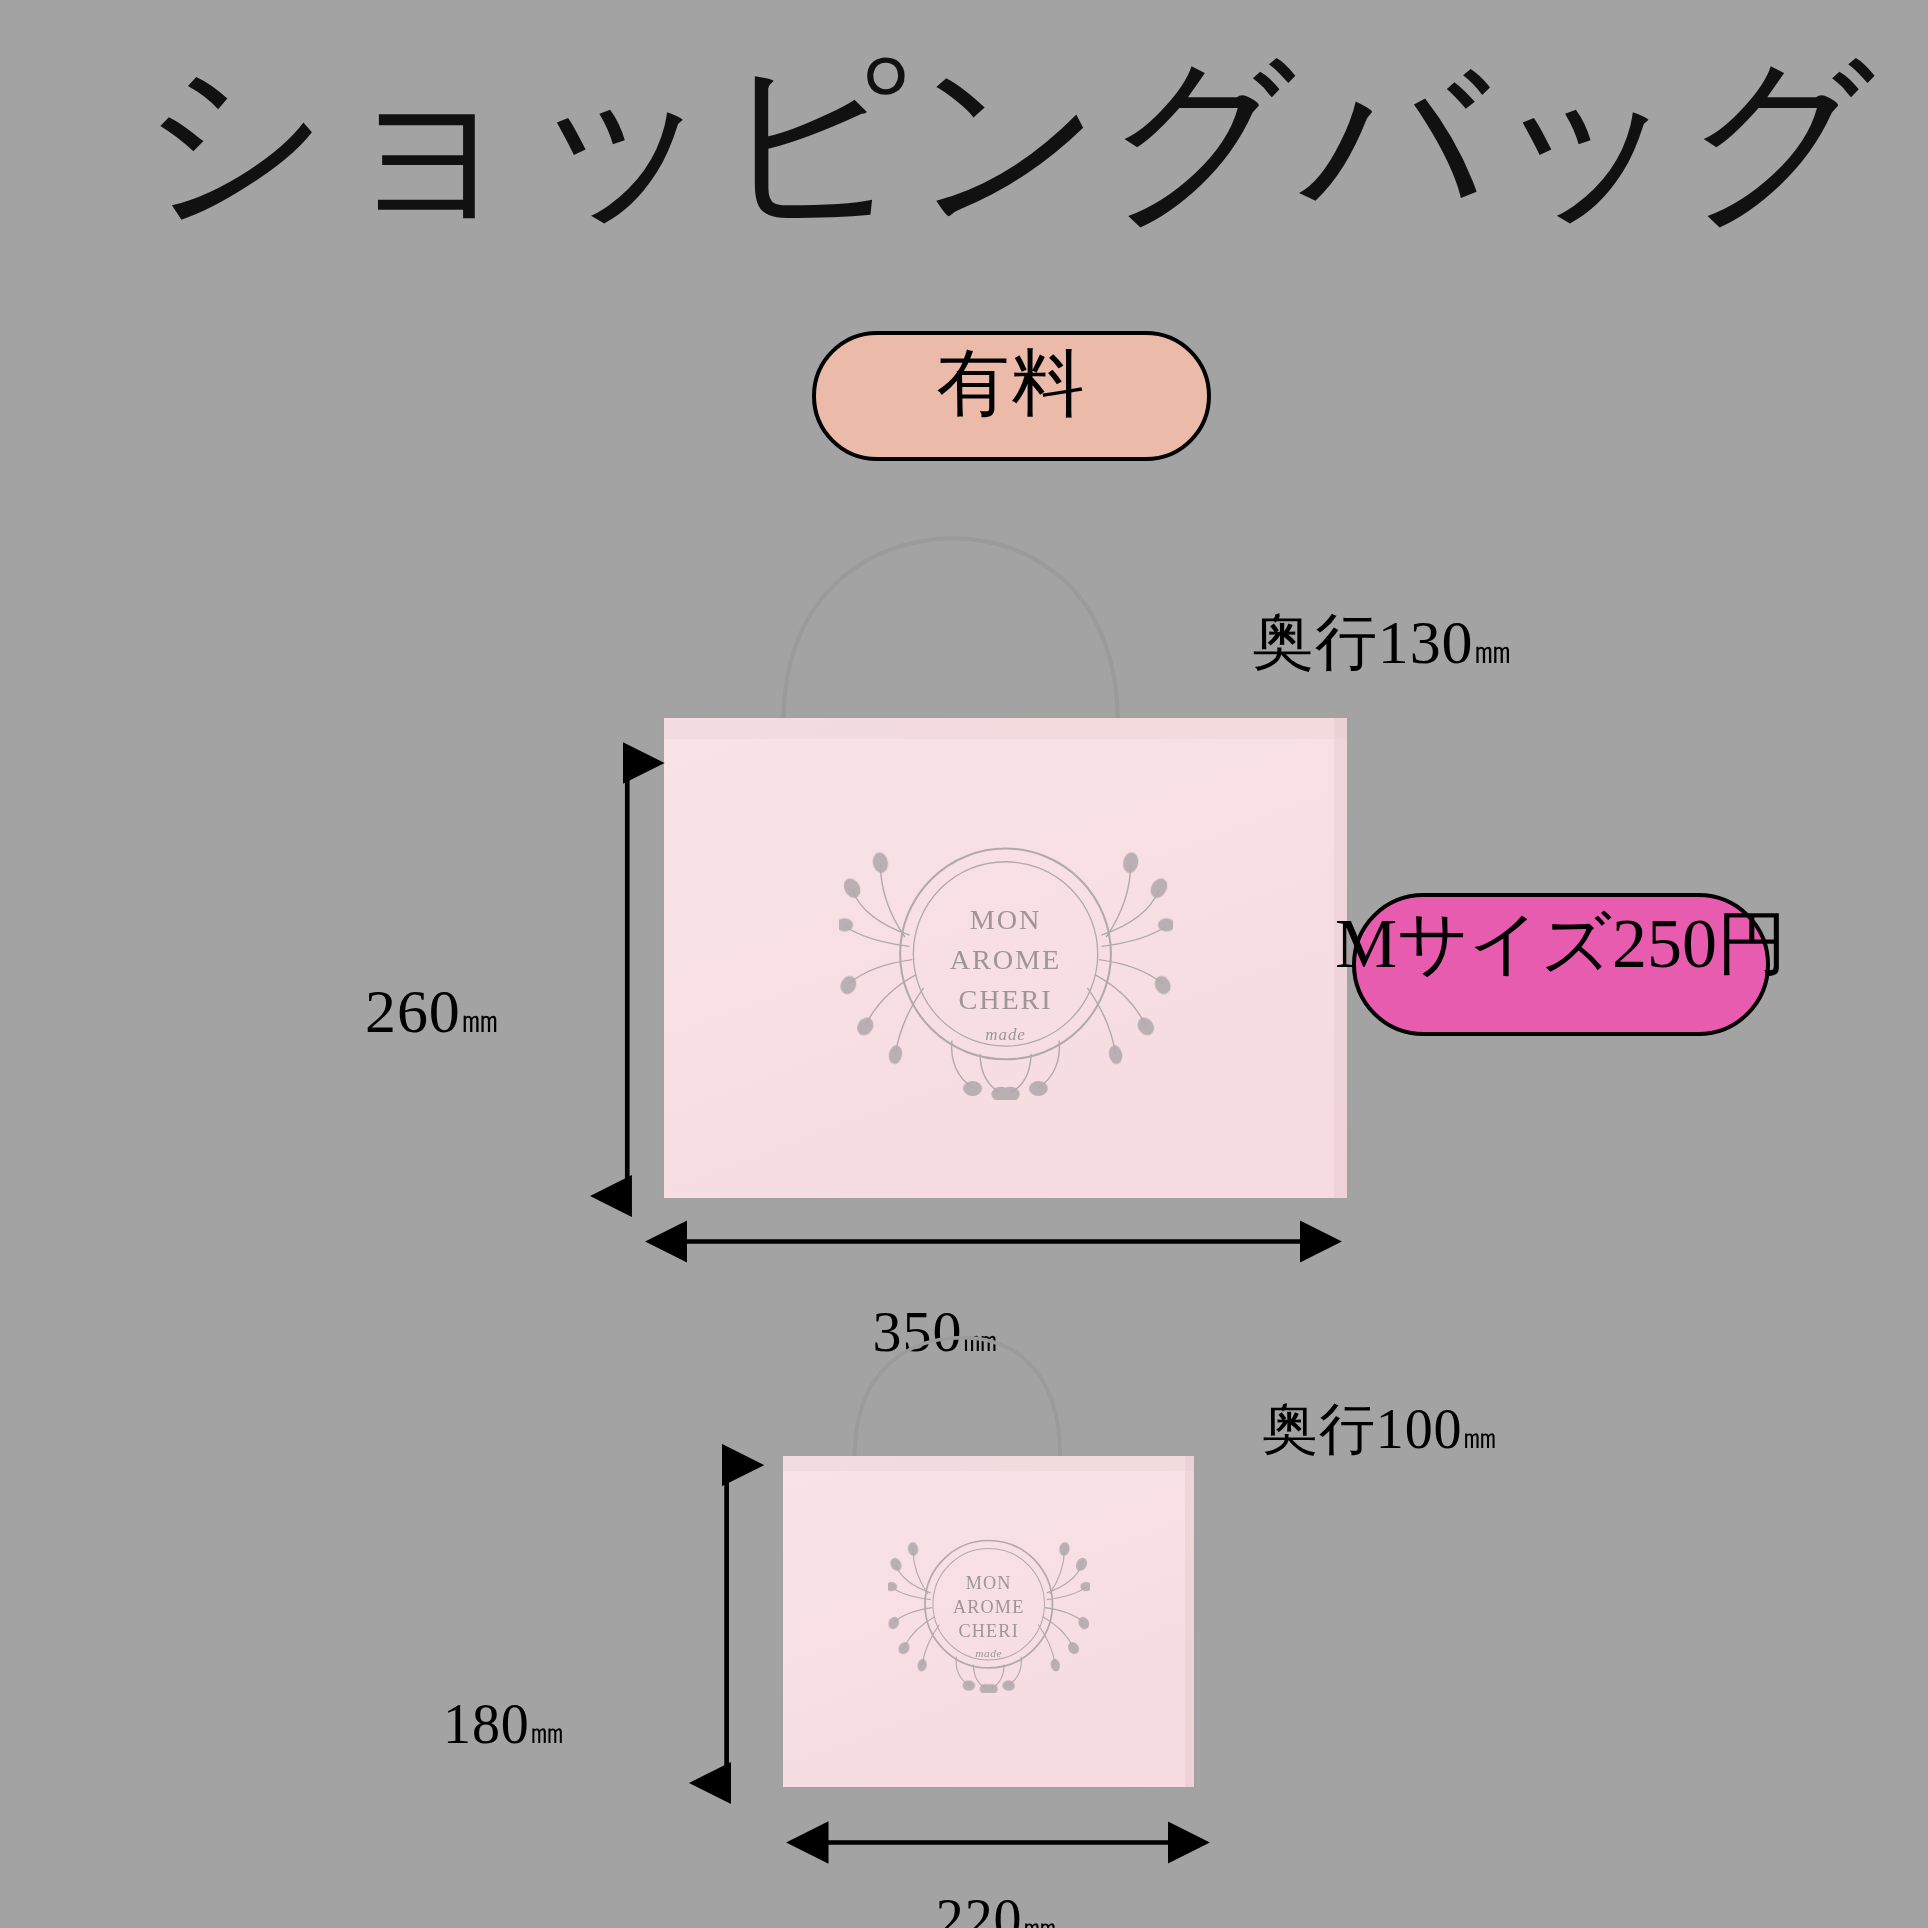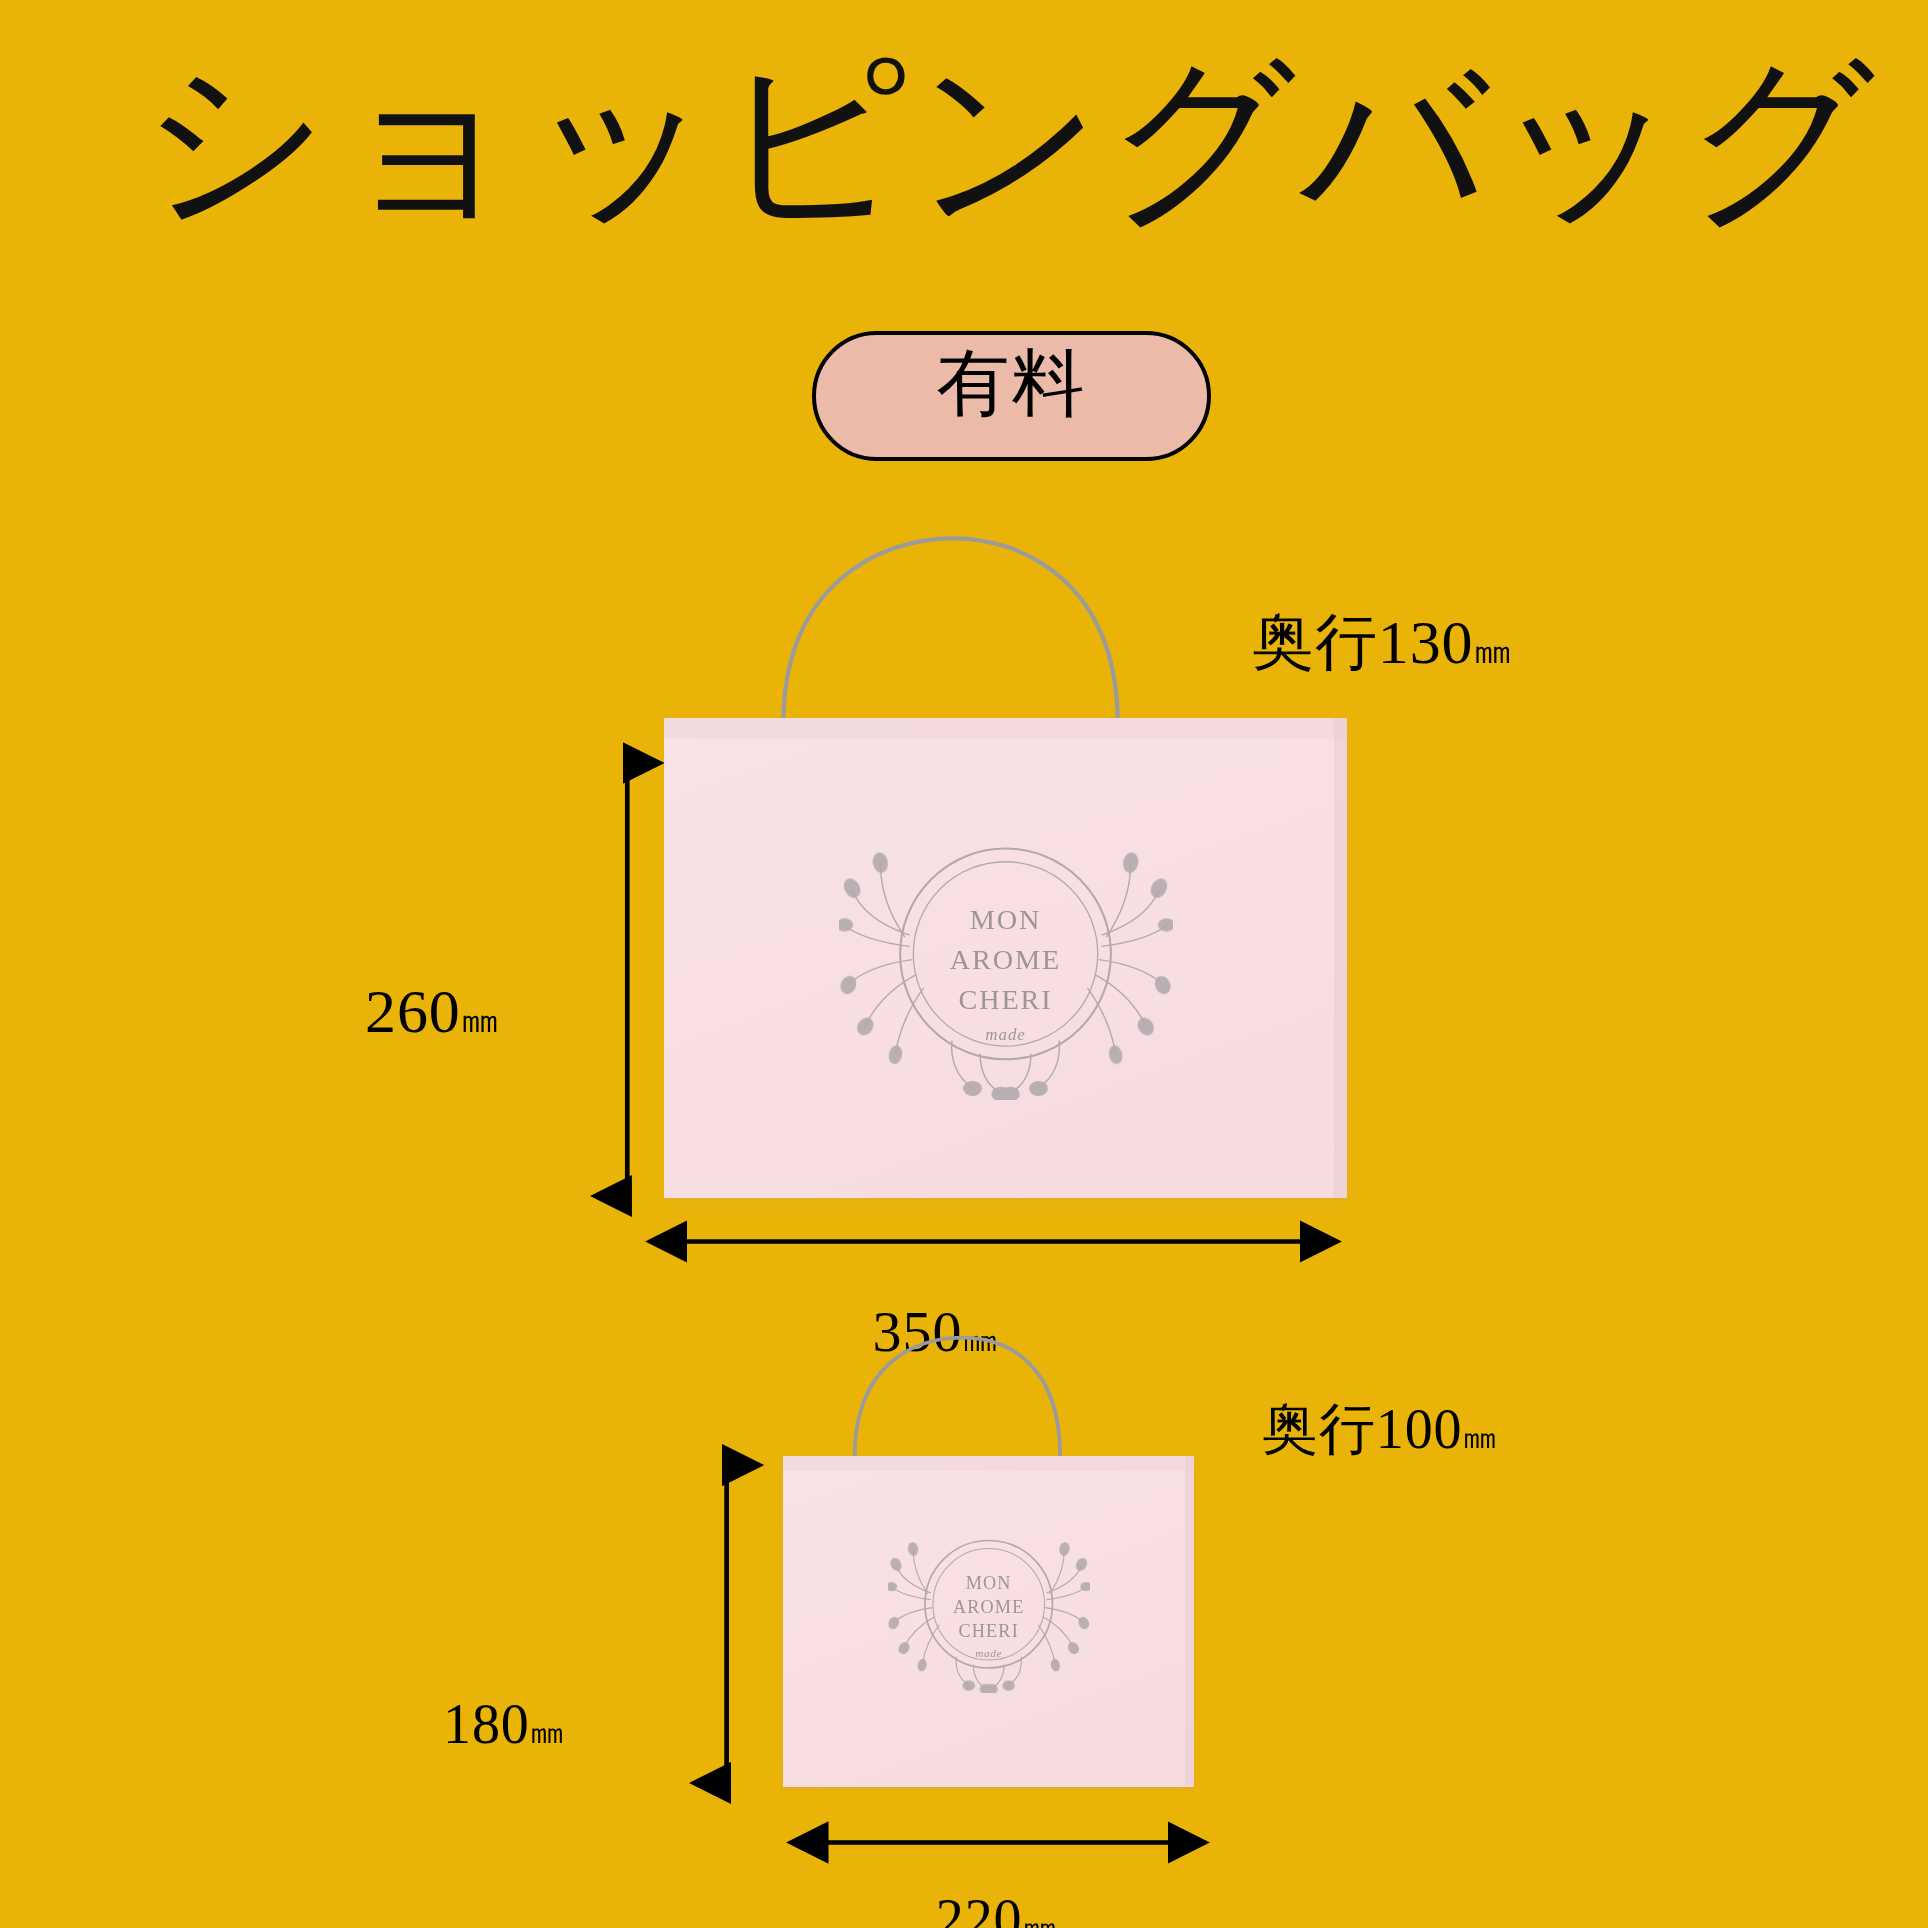--- a/index.html
+++ b/index.html
@@ -10,21 +10,21 @@
     width: 1928px;
     height: 1928px;
     background: #fdeeec;
     font-family: "Liberation Serif", "DejaVu Serif", serif;
     overflow: hidden;
   }
   #stage {
     position: relative;
     width: 1928px;
     height: 1928px;
-    background: #eab308;
+    background: #a3a3a3;
   }
 
   
   .page-title {
     position: absolute;
     left: 141px;
     top: 45px;
     width: 1337px;
     font-family: "DejaVu Sans", "Liberation Sans", sans-serif;
     font-size: 185px;
@@ -227,20 +227,23 @@
   <div class="dim-label dim-depth-m">
     <span>奥行130</span><span class="unit">㎜</span>
   </div>
   <div class="dim-label dim-h-m">
     <span>260</span><span class="unit">㎜</span>
   </div>
   <div class="dim-label dim-w-m">
     <span>350</span><span class="unit">㎜</span>
   </div>
 
+  <div class="pill pill-m">
+    <span>Mサイズ250円</span>
+  </div>
 
   <svg class="handle-svg" style="left:783px; top:1330px;" width="411" height="132" viewBox="0 0 436 140">
     <path d="M 76 140 C 74 38, 138 8, 190 8 C 242 8, 296 40, 294 140" fill="none" stroke="#9b9b9b" stroke-width="4" stroke-linecap="round"></path>
   </svg>
 
   <div class="bag bag-s">
     <div class="bag-fold"></div>
     <div class="bag-side"></div>
 
     <svg class="logo-svg" style="left:105px; top:68px;" width="202" height="169" viewBox="0 0 355 295">

